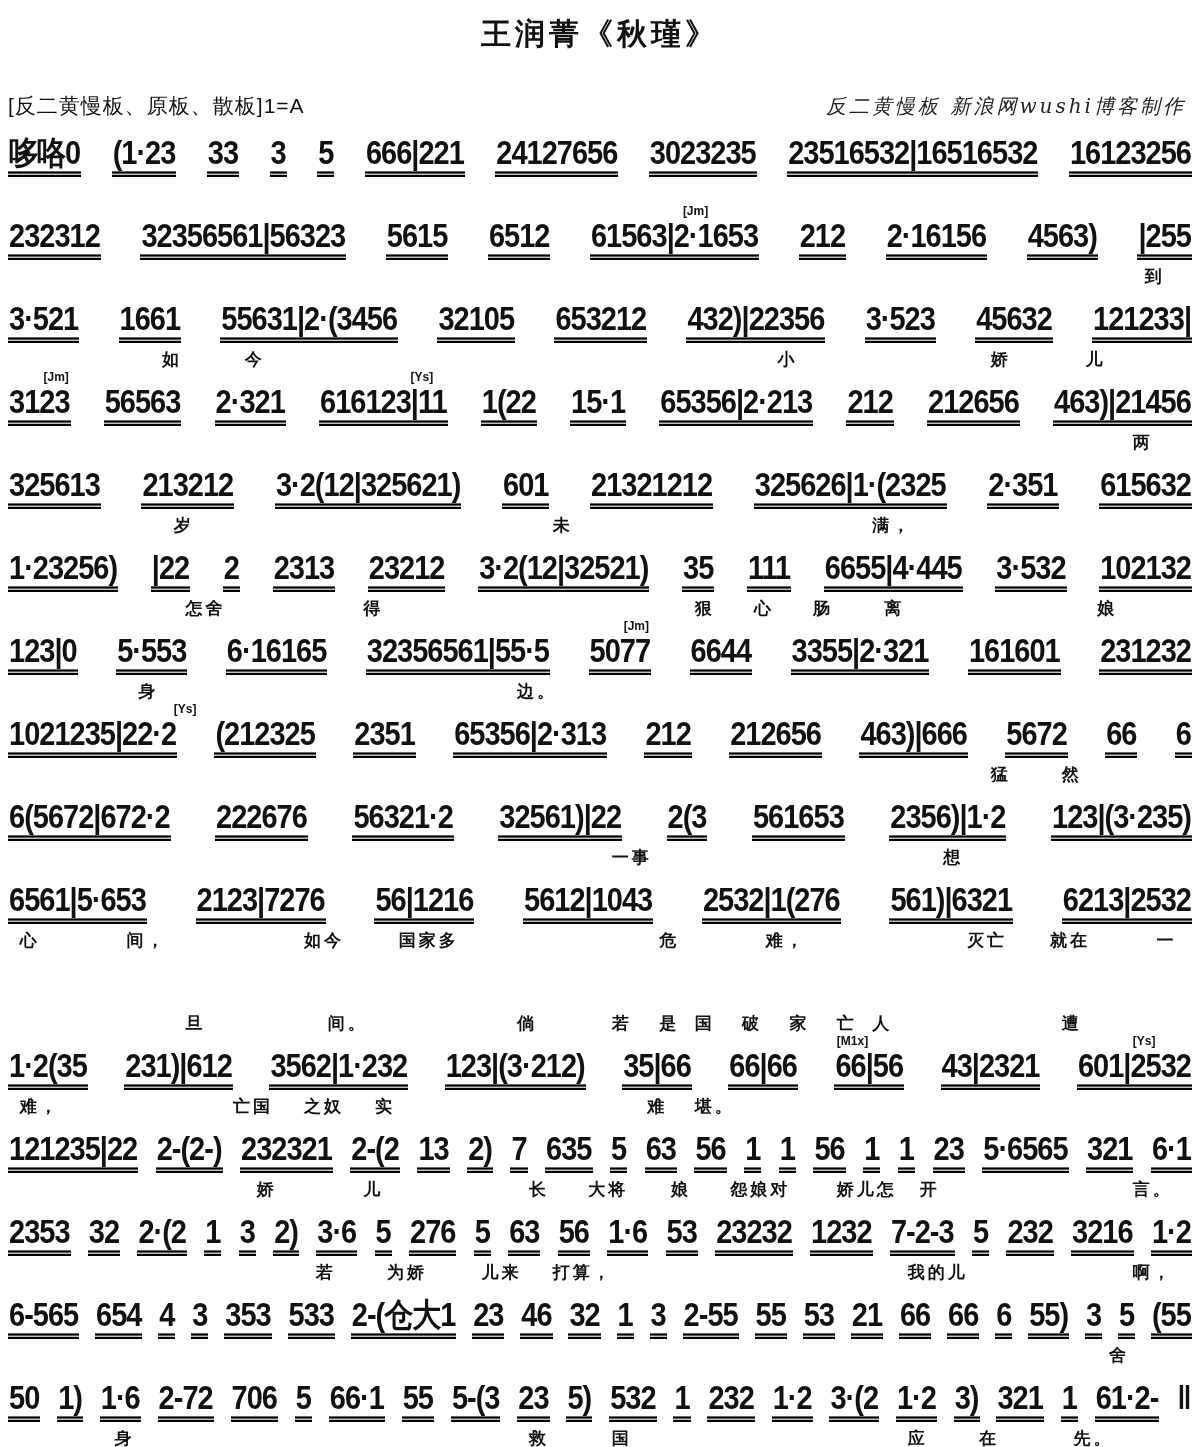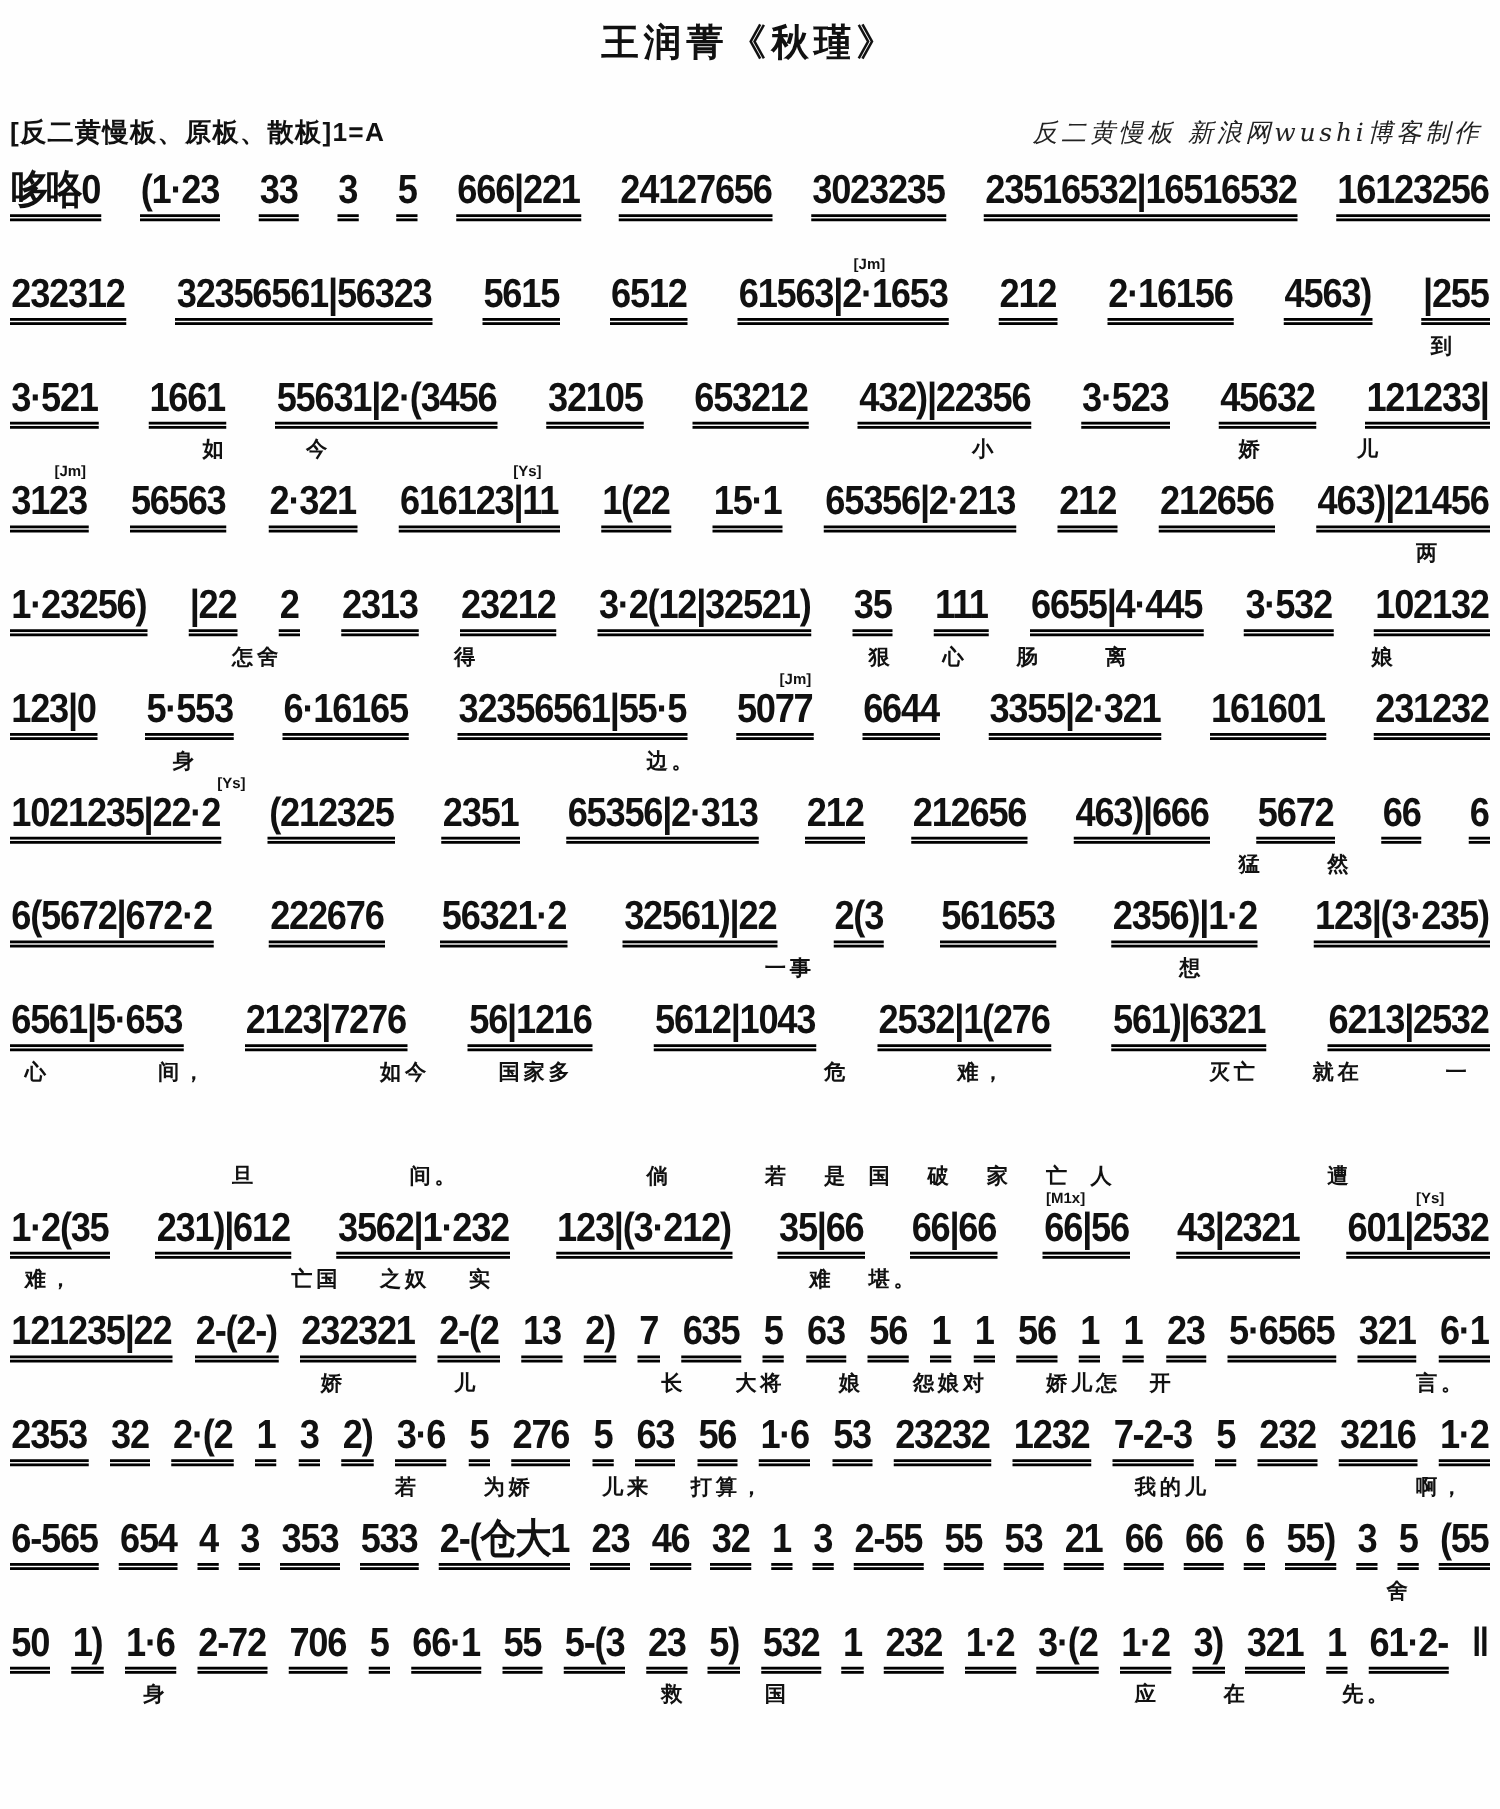--- a/index.html
+++ b/index.html
@@ -18,21 +18,21 @@
     font-family:"Liberation Serif","DejaVu Serif",serif;
   }
   .main-title{
     font-size:55px;font-weight:bold;font-style:italic;letter-spacing:8px;
     font-family:"DejaVu Serif","Liberation Serif",serif;
   }
   .hdr-row2{
     display:flex;justify-content:space-between;align-items:flex-end;
     padding:0 14px 0 8px;height:34px;
   }
-  .mode-line{font-size:21px;font-weight:bold;letter-spacing:1px;}
+  .mode-line{font-size:21px;font-weight:normal;letter-spacing:1px;}
   .credit{
     font-size:20px;font-style:italic;letter-spacing:3px;
     font-family:"DejaVu Serif","Liberation Serif",serif;color:#222;
   }
   
   .score{padding:4px 8px 0 8px;}
   .score-line{position:relative;height:83px;}
   .notation{
     position:absolute;left:0;right:0;top:17px;
     display:flex;justify-content:space-between;align-items:flex-end;
@@ -126,20 +126,35 @@
           <span class="tok">15·1</span>
           <span class="tok">65356|2·213</span>
           <span class="tok">212</span>
           <span class="tok">212656</span>
           <span class="tok">463)|21456</span>
         </div>
         <span class="lyric" style="left: 95%;">两</span>
       </div>
       <div class="score-line">
         <div class="notation">
+          <span class="tok">325613</span>
+          <span class="tok">213212</span>
+          <span class="tok">3·2(12|325621)</span>
+          <span class="tok">601</span>
+          <span class="tok">21321212</span>
+          <span class="tok">325626|1·(2325</span>
+          <span class="tok">2·351</span>
+          <span class="tok">615632</span>
+        </div>
+        <span class="lyric" style="left: 14%;">岁</span>
+        <span class="lyric" style="left: 46%;">未</span>
+        <span class="lyric" style="left: 73%;">满，</span>
+      </div>
+      <div class="score-line">
+        <div class="notation">
           <span class="tok">1·23256)</span>
           <span class="tok">|22</span>
           <span class="tok">2</span>
           <span class="tok">2313</span>
           <span class="tok">23212</span>
           <span class="tok">3·2(12|32521)</span>
           <span class="tok">35</span>
           <span class="tok">111</span>
           <span class="tok">6655|4·445</span>
           <span class="tok">3·532</span>

